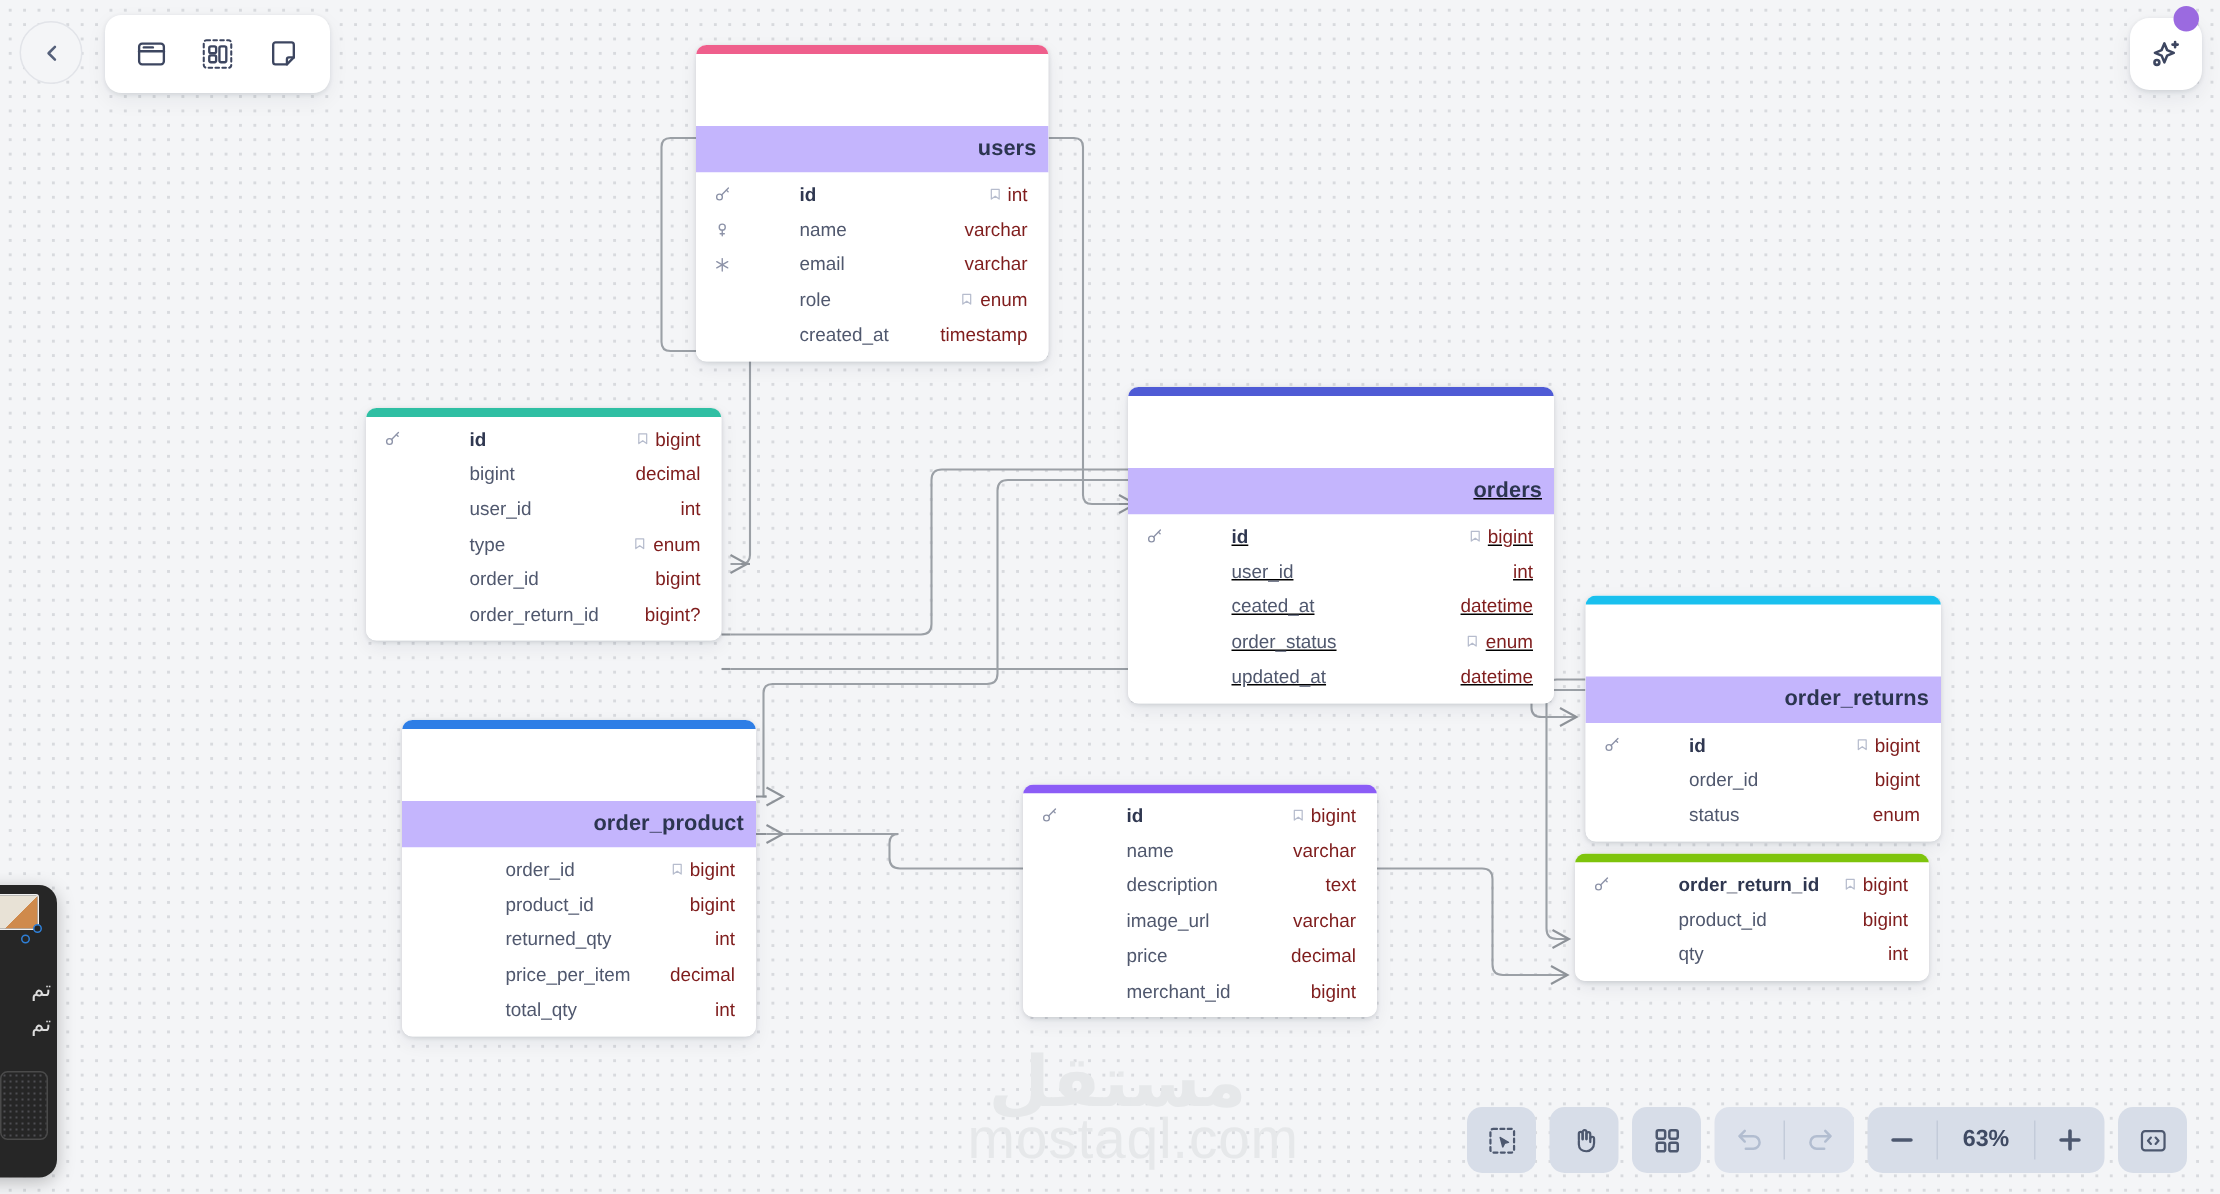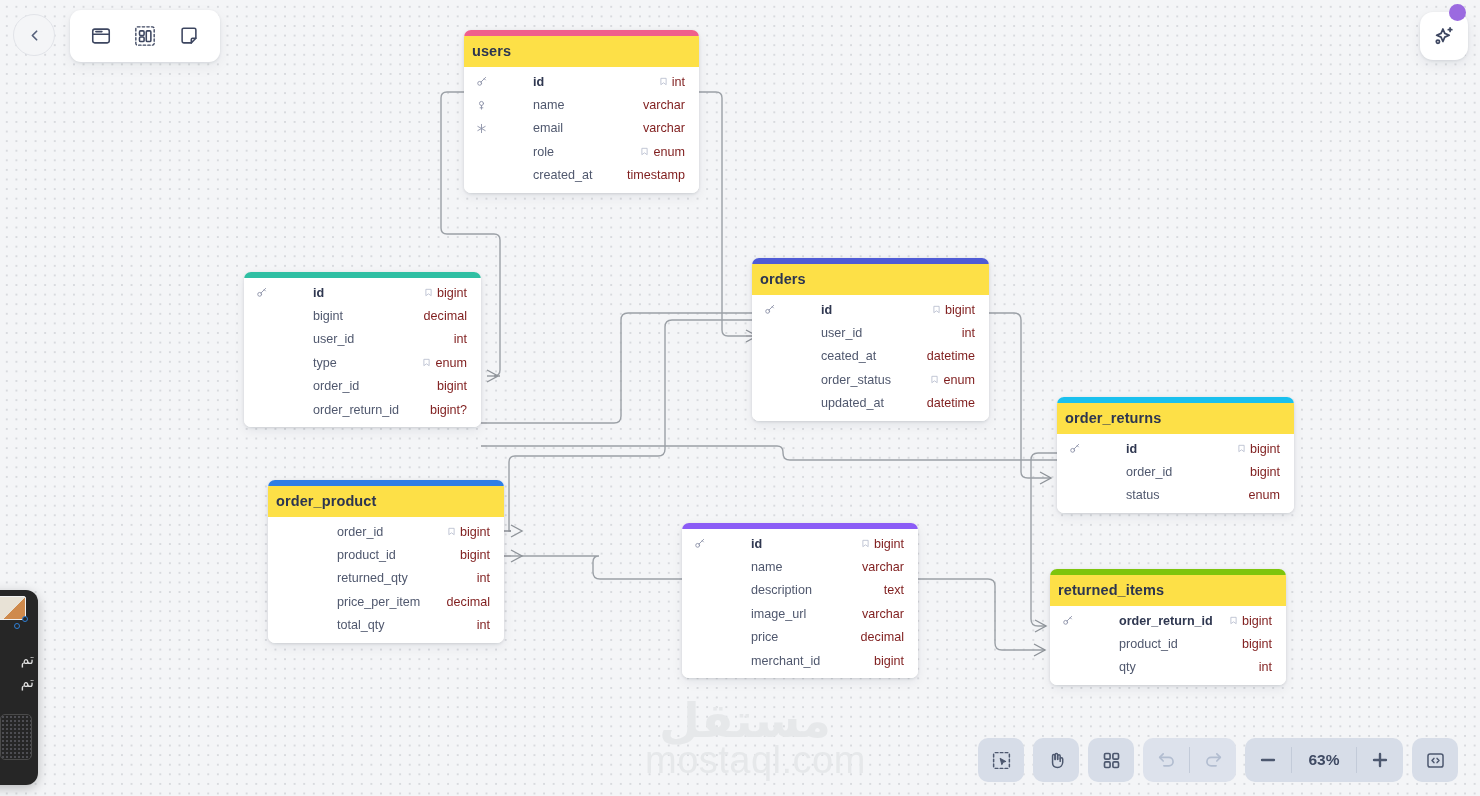--- a/index.html
+++ b/index.html
@@ -45,27 +45,28 @@
   .tbl {
     position: absolute;
     background: #ffffff;
     border-radius: 7px;
     box-shadow: 0 1px 3px rgba(20,30,50,.13), 0 4px 12px rgba(20,30,50,.07);
     overflow: hidden;
     font-size: 12.6px;
   }
   .tbl .accent { height: 6px; width: 100%; }
   .tbl .tname {
-    background: #fde047;
-    text-align: left;
+    background: #c4b5fd;
+    text-align: right;
     font-weight: 700;
     font-size: 14.5px;
     color: #2c3550;
     padding: 7px 8px 8px;
     letter-spacing: .1px;
+    margin-top: 48px;
   }
   .tbl .rows { padding: 3px 0 6px; background:#fff; }
   .row {
     display: flex; align-items: center;
     height: 23.4px;
     padding: 0 14px 0 11px;
     gap: 5px;
   }
   .row .ic { width: 13px; flex: 0 0 13px; display: flex; align-items: center; justify-content: center; color: #8d93a8; }
   .row .fname { color: #50586e; white-space: nowrap; padding-left: 40px; }
@@ -344,21 +345,21 @@
           <div class="row">
             <span class="ic"></span>
             <span class="fname">order_return_id</span>
             <span class="spacer"></span>
             <span class="ftype">
               <span>bigint?</span>
             </span>
           </div>
         </div>
       </div>
-      <div class="tbl" style="left: 752px; top: 258px; width: 237px;">
+      <div class="tbl" style="left: 752px; top: 258px; width: 284px; text-decoration: underline;">
         <div class="accent" style="background:#4f5bd5"></div>
         <div class="tname">orders</div>
         <div class="rows">
           <div class="row pk">
             <span class="ic">
               <svg width="11" height="11" viewBox="0 0 24 24" fill="none" stroke="currentColor" stroke-width="2" stroke-linecap="round" stroke-linejoin="round">
                 <circle cx="8" cy="16" r="4.2"></circle>
                 <line x1="11" y1="13" x2="21" y2="3"></line>
                 <line x1="18" y1="6" x2="20.5" y2="8.5"></line>
               </svg>
@@ -564,21 +565,20 @@
             <span class="fname">merchant_id</span>
             <span class="spacer"></span>
             <span class="ftype">
               <span>bigint</span>
             </span>
           </div>
         </div>
       </div>
       <div class="tbl" style="left: 1050px; top: 569px; width: 236px;">
         <div class="accent" style="background:#7ec40c"></div>
-        <div class="tname">returned_items</div>
         <div class="rows">
           <div class="row pk">
             <span class="ic">
               <svg width="11" height="11" viewBox="0 0 24 24" fill="none" stroke="currentColor" stroke-width="2" stroke-linecap="round" stroke-linejoin="round">
                 <circle cx="8" cy="16" r="4.2"></circle>
                 <line x1="11" y1="13" x2="21" y2="3"></line>
                 <line x1="18" y1="6" x2="20.5" y2="8.5"></line>
               </svg>
             </span>
             <span class="fname">order_return_id</span>

